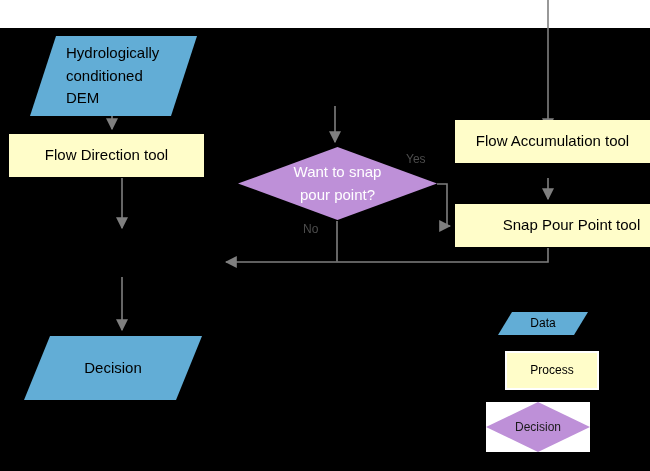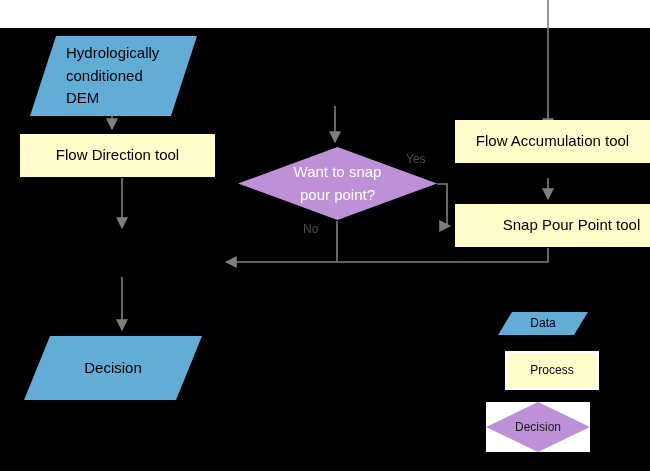--- a/index.html
+++ b/index.html
@@ -57,21 +57,21 @@
     <path class="edge" d="M122,277 L122,330" marker-end="url(#arrowhead)"></path>
   </svg>
 
   <div class="node shape-data align-left" style="left:30px;top:36px;width:167px;height:80px">
     <span>Hydrologically
 conditioned
 DEM</span>
   </div>
 
 
-  <div class="node shape-process" style="left:20px;top:134px;width:195px;height:43px">
+  <div class="node shape-process" style="left:9px;top:134px;width:195px;height:43px">
     <span>Flow Direction tool</span>
   </div>
 
   <div class="node shape-process" style="left:455px;top:120px;width:195px;height:43px">
     <span>Flow Accumulation tool</span>
   </div>
 
   <div class="node shape-decision" style="left:238px;top:147px;width:199px;height:73px">
     <span>Want to snap
 pour point?</span>

